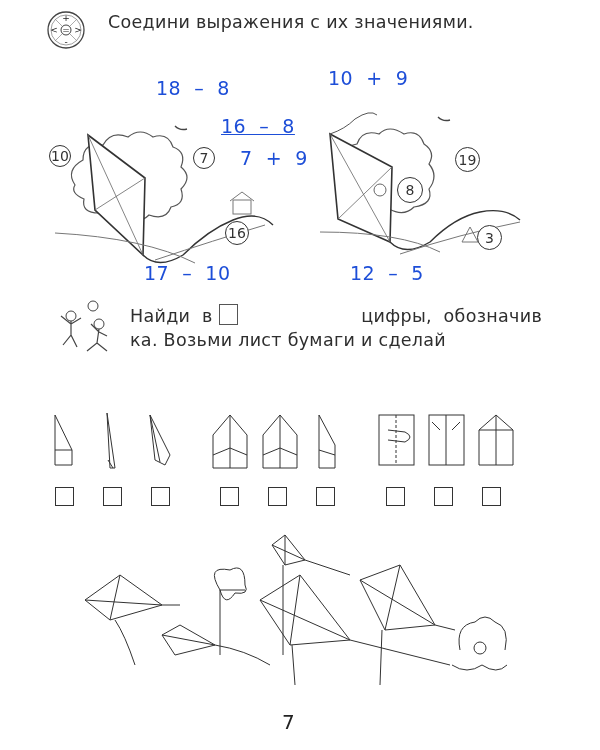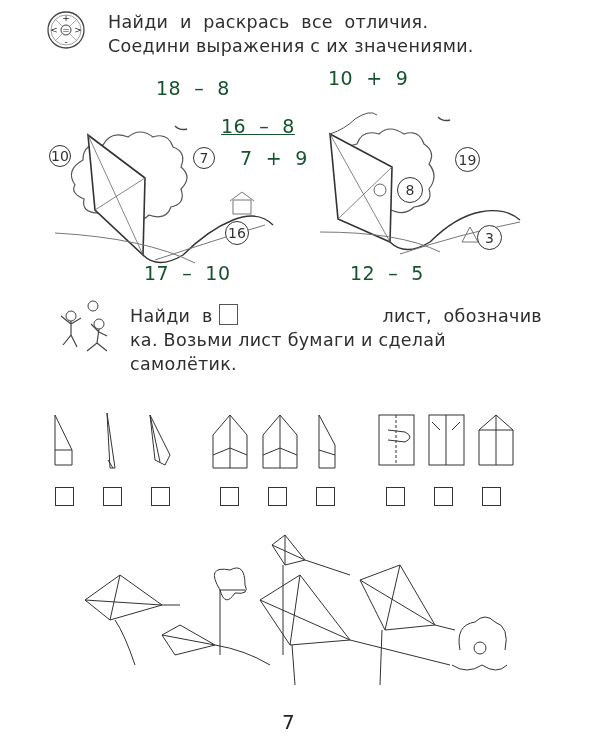--- a/index.html
+++ b/index.html
@@ -1,20 +1,20 @@
 <!DOCTYPE html>
 <html><head>
 <meta charset="utf-8">
 <style>
   html, body { margin:0; padding:0; }
   body { width:600px; height:750px; background:#ffffff; position:relative; overflow:hidden;
          font-family:"DejaVu Sans", sans-serif; color:#2b2b2b; }
   .abs { position:absolute; }
   .task-text { font-size:17.5px; line-height:24px; letter-spacing:0.3px; color:#2e2e2e; }
-  .expr { font-size:19px; color:#14532d; letter-spacing:0.5px; white-space:pre; }
+  .expr { font-size:19px; color:#1d4ed8; letter-spacing:0.5px; white-space:pre; }
   .circ { position:absolute; border:1.6px solid #333; border-radius:50%; display:flex; align-items:center;
           justify-content:center; font-size:14px; color:#333; background:#fff; box-sizing:border-box; }
   .answer-box { position:absolute; width:19px; height:19px; border:1.6px solid #333; box-sizing:border-box; background:#fff; }
   .inline-box { display:inline-block; width:17px; height:19px; border:1.4px solid #555; vertical-align:-3px; margin:0 6px; }
   svg { position:absolute; overflow:visible; }
   .page-num { font-size:20px; color:#222; }
 </style>
 </head>
 <body>
 
@@ -25,21 +25,20 @@
   <line x1="31" y1="9" x2="9" y2="31" stroke="#888" stroke-width="0.7"></line>
   <circle cx="20" cy="20" r="5" fill="#fff" stroke="#444" stroke-width="1"></circle>
   <text x="20" y="23" font-size="9" text-anchor="middle" fill="#222" font-family="DejaVu Sans, sans-serif">=</text>
   <text x="20" y="11" font-size="9" text-anchor="middle" fill="#222" font-family="DejaVu Sans, sans-serif">+</text>
   <text x="20" y="35" font-size="9" text-anchor="middle" fill="#222" font-family="DejaVu Sans, sans-serif">-</text>
   <text x="8" y="23" font-size="9" text-anchor="middle" fill="#222" font-family="DejaVu Sans, sans-serif">&lt;</text>
   <text x="32" y="23" font-size="9" text-anchor="middle" fill="#222" font-family="DejaVu Sans, sans-serif">&gt;</text>
 </svg>
 
 <div class="abs task-text" style="left:108px;top:10px;width:440px;">
-  <div style="white-space:pre;text-align:justify;">Найди  и  раскрась  все  отличия.</div>
   <div>Соедини выражения с их значениями.</div>
 </div>
 
 <div class="abs expr" style="left:156px;top:77px;">18  –  8</div>
 <div class="abs expr" style="left:328px;top:67px;">10  +  9</div>
 <div class="abs expr" style="left:221px;top:115px;text-decoration:underline;">16  –  8</div>
 <div class="abs expr" style="left:240px;top:147px;">7  +  9</div>
 <div class="abs expr" style="left:144px;top:262px;">17  –  10</div>
 <div class="abs expr" style="left:350px;top:262px;">12  –  5</div>
 
@@ -86,24 +85,23 @@
   <circle cx="38" cy="6" r="5" fill="none" stroke="#444" stroke-width="1"></circle>
   <circle cx="16" cy="16" r="5" fill="none" stroke="#444" stroke-width="1"></circle>
   <path d="M16,21 l0,14 l-8,10 M16,35 l6,12 M16,24 l-10,-8 M16,24 l10,-6" fill="none" stroke="#444" stroke-width="1.2"></path>
   <circle cx="44" cy="24" r="5" fill="none" stroke="#444" stroke-width="1"></circle>
   <path d="M44,29 l-2,14 l-10,8 M42,43 l10,8 M44,32 l-8,-8 M44,32 l8,4" fill="none" stroke="#444" stroke-width="1.2"></path>
 </svg>
 
 <div class="abs task-text" style="left:130px;top:304px;width:412px;">
   <div style="display:flex;justify-content:space-between;">
     <span><span style="white-space:pre;">Найди  в</span><span class="inline-box"></span></span>
-    <span style="white-space:pre;">лист,  обозначив</span>
+    <span style="white-space:pre;">цифры,  обозначив</span>
   </div>
   <div>ка. Возьми лист бумаги и сделай</div>
-  <div>самолётик.</div>
 </div>
 
 <svg style="left:40px;top:410px" width="520" height="60" viewBox="0 0 520 60">
   <g stroke="#333" stroke-width="1" fill="none">
 
     <path d="M15,5 L32,40 L32,55 L15,55 Z"></path>
       <line x1="15" y1="40" x2="32" y2="40"></line>
     <path d="M67,3 L75,58 L70,58 Z"></path>
       <path d="M68,50 L73,58"></path>
     <path d="M110,5 L130,45 L125,55 L115,50 Z"></path>

